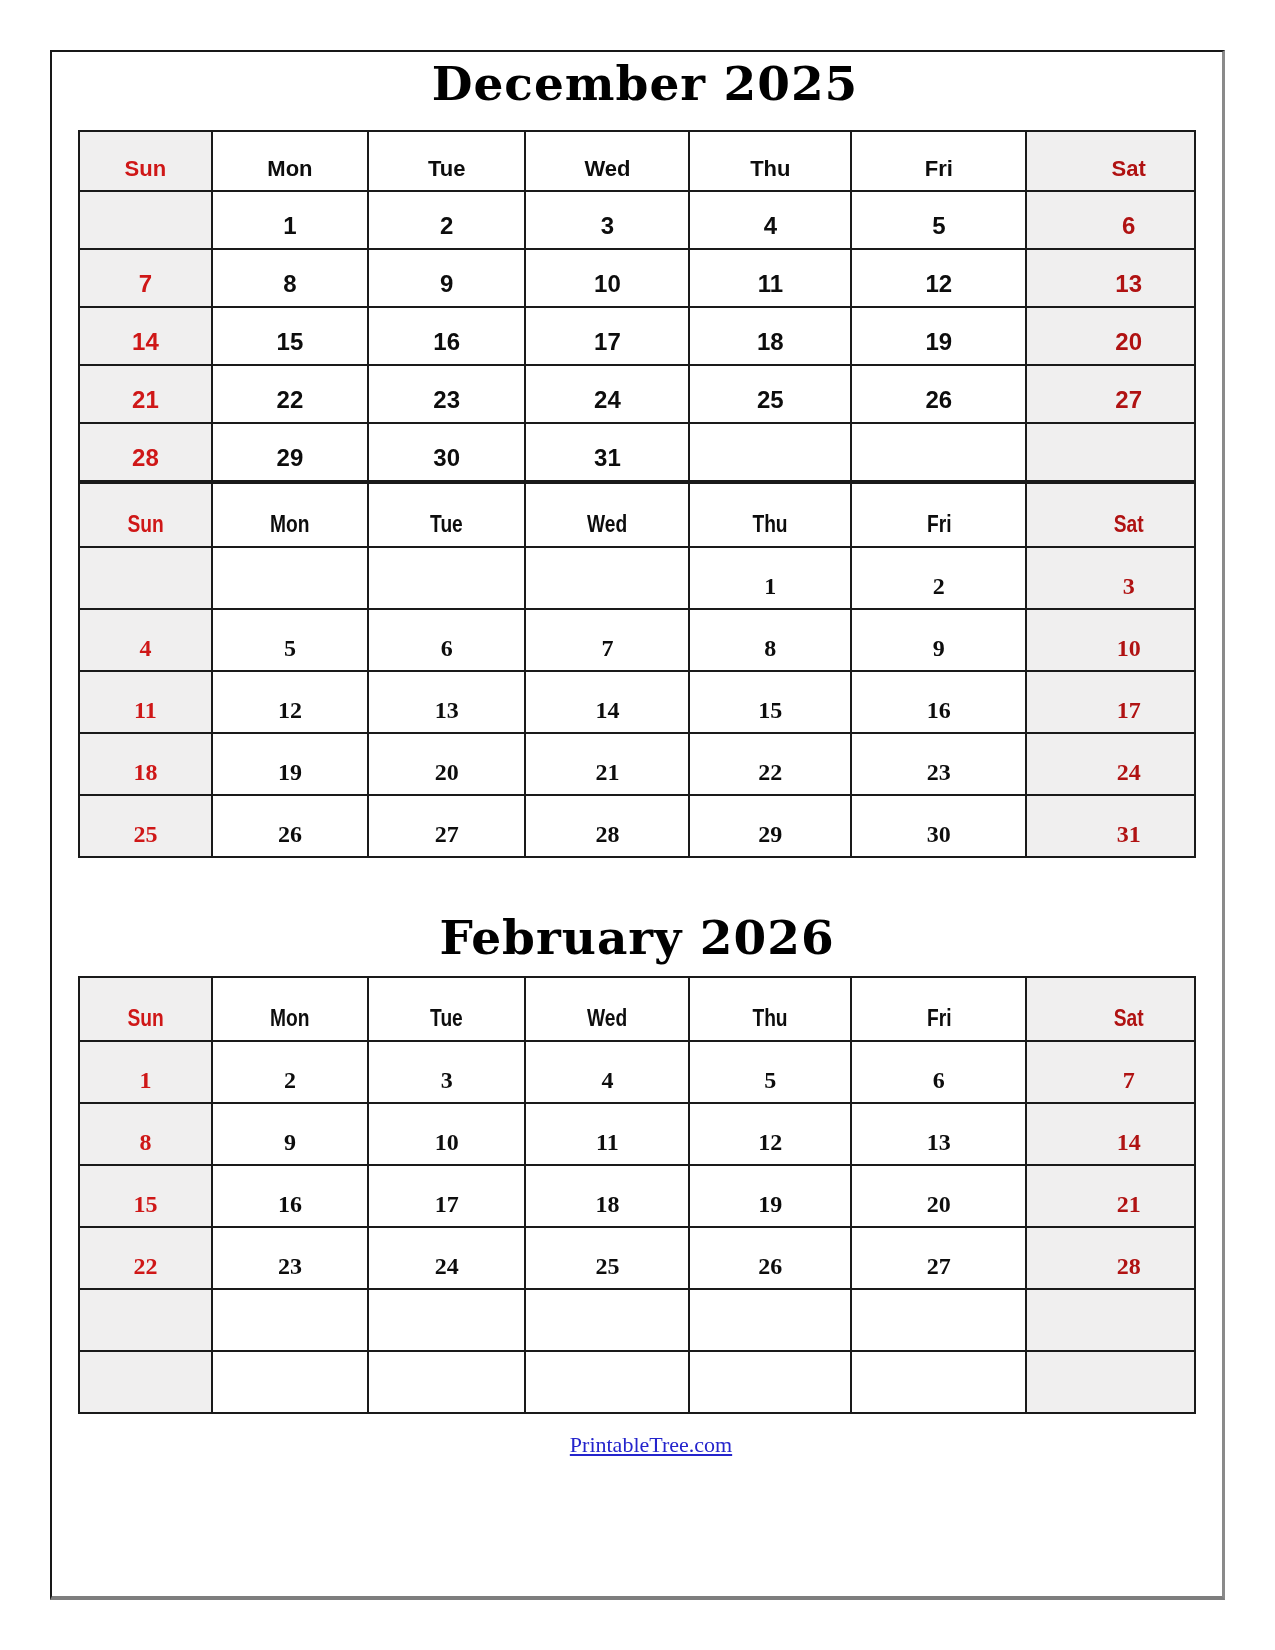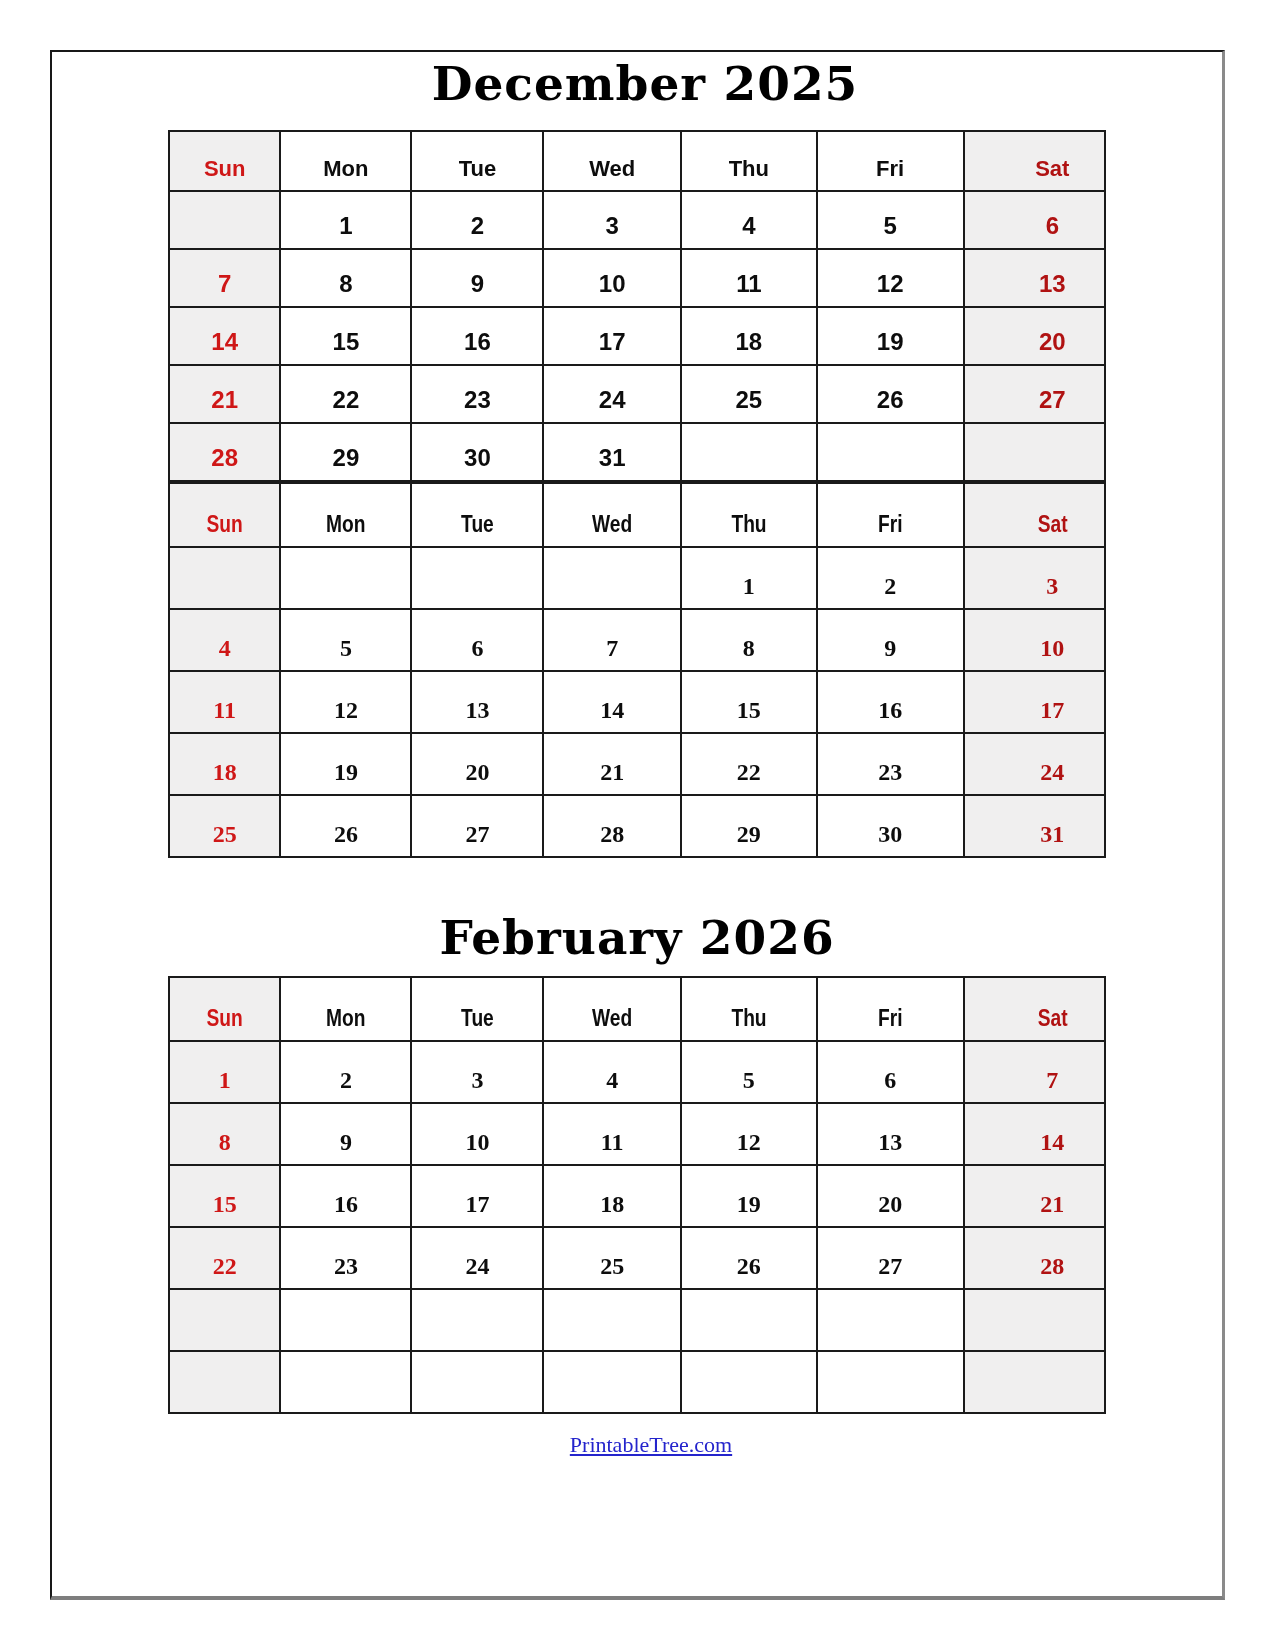--- a/index.html
+++ b/index.html
@@ -34,21 +34,21 @@
     line-height: 52px;
     letter-spacing: 1px;
     text-align: center;
     color: var(--title-color, #000000);
   }
   .month-0 .month-title { margin: 6px 0 20px 0; padding-left: 16px; }
   .month-1 .month-title { margin: 52px 0 28px 0; }
   .month-2 .month-title { margin: 54px 0 12px 0; text-align: center; }
 
   table.cal {
-    width: 938px;
+    width: 1118px;
     margin: 0 auto;
     border-collapse: collapse;
     table-layout: fixed;
   }
   col.c0 { width: 11.9%; }
   col.c1 { width: 14.0%; }
   col.c2 { width: 14.1%; }
   col.c3 { width: 14.7%; }
   col.c4 { width: 14.5%; }
   col.c5 { width: 15.7%; }

